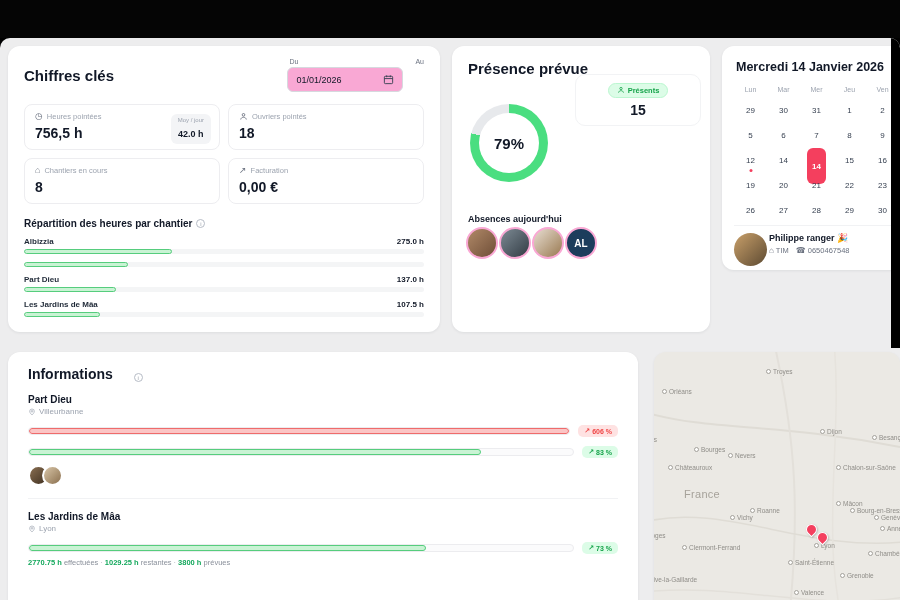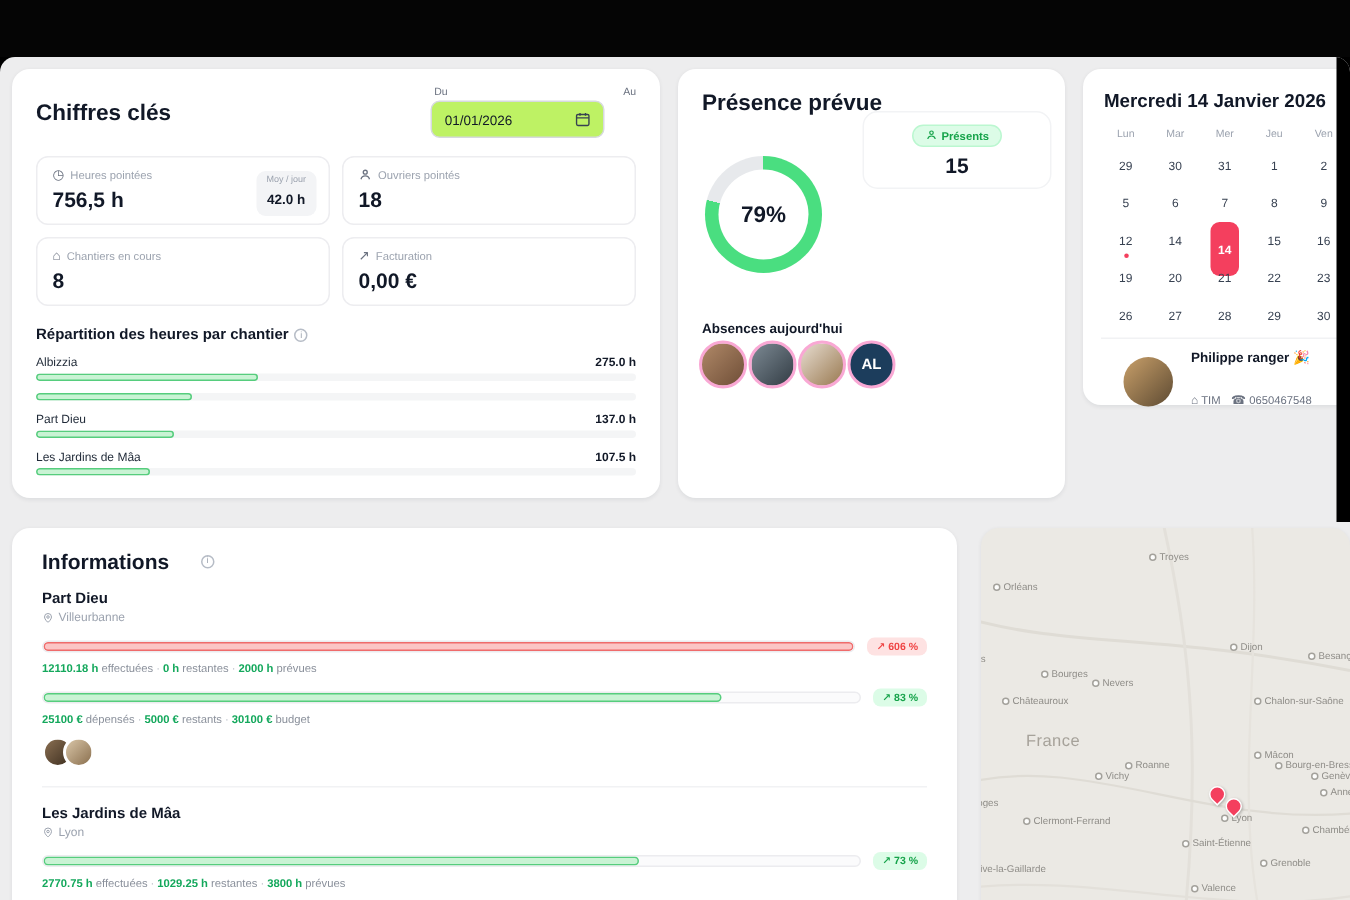--- a/index.html
+++ b/index.html
@@ -8,37 +8,37 @@
 .page{position:absolute;top:38px;left:0;width:900px;height:562px;background:#ededee;border-radius:10px 10px 0 0;overflow:hidden}
 .black-strip{position:absolute;top:0;right:0;width:9px;height:310px;background:#000;z-index:60}
 .card{position:absolute;background:#fff;border-radius:12px;box-shadow:0 1px 3px rgba(16,24,40,.07)}
 
 .card-chiffres{left:8px;top:8px;width:432px;height:286px;padding:12px 16px}
 .ch-head{display:flex;justify-content:space-between;align-items:center}
 .ch-title{font-size:15px;font-weight:700}
 .dates{display:flex;gap:10px}
 .date-wrap{display:flex;flex-direction:column;gap:2px}
 .date-label{font-size:7px;color:#6b7280;padding-left:2px}
-.date-field{width:116px;height:25px;border:1px solid #d6d9de;border-radius:6px;display:flex;align-items:center;padding:0 8px;gap:6px;background:#bef264;cursor:pointer}
+.date-field{width:116px;height:25px;border:1px solid #d6d9de;border-radius:6px;display:flex;align-items:center;padding:0 8px;gap:6px;background:#f9a8d4;cursor:pointer}
 .date-value{flex:1;font-size:9px;color:#111827}
 .cal-ic{width:11px;height:11px;color:#374151}
 .stat-grid{display:grid;grid-template-columns:1fr 1fr;gap:8px;margin-top:12px}
 .stat-box{position:relative;border:1px solid #ededf0;border-radius:8px;padding:7px 10px;height:46px}
 .stat-top{display:flex;align-items:center;gap:4px;font-size:7.5px;color:#9ca3af}
 .stat-ic{font-size:9px;line-height:1;color:#6b7280}
 .stat-value{font-size:14px;font-weight:700;margin-top:4px}
 .mini-badge{position:absolute;right:8px;top:9px;background:#f3f4f6;border-radius:6px;padding:3px 7px;text-align:center}
 .mb-label{font-size:6px;color:#9ca3af;display:block}
 .mb-value{font-size:9px;font-weight:700}
 .rep-head{display:flex;align-items:center;gap:4px;margin-top:14px}
 .rep-title{font-size:10px;font-weight:700}
 .info-ic{width:9px;height:9px;border:1px solid #b6bcc6;border-radius:50%;color:#9aa1ac;font-size:6px;display:inline-flex;align-items:center;justify-content:center;font-style:normal;flex:0 0 auto}
 .rep-item{margin-top:8px}
 .rep-row{display:flex;justify-content:space-between}
-.rep-name{font-size:8px;font-weight:400;color:#1f2937}
+.rep-name{font-size:8px;font-weight:700;color:#1f2937}
 .rep-hours{font-size:8px;font-weight:700}
 .rep-bar{height:5px;background:#f4f5f6;border-radius:3px;margin-top:3px;overflow:hidden}
 .rep-fill{height:100%;background:#c9f3d4;border:1px solid #56cd7d;border-radius:3px}
 
 .card-presence{left:452px;top:8px;width:258px;height:286px}
 .pr-title{position:absolute;left:16px;top:14px;font-size:15px;font-weight:700}
 .donut{position:absolute;left:18px;top:58px;width:78px;height:78px;border-radius:50%;background:conic-gradient(#4ade80 0 var(--p,79%),#e7e9ec var(--p,79%) 100%);display:grid;place-items:center}
 .donut-hole{width:60px;height:60px;border-radius:50%;background:#fff;display:grid;place-items:center;font-size:15px;font-weight:700}
 .tile{position:absolute;left:123px;width:126px;height:52px;border:1px solid #f2f3f5;border-radius:10px;display:flex;flex-direction:column;align-items:center;justify-content:center;gap:4px}
 .tile-presents{top:28px}.tile-absents{top:104px}
@@ -56,28 +56,28 @@
 
 .card-calendar{left:722px;top:8px;width:252px;height:224px}
 .cal-title{position:absolute;left:14px;top:14px;font-size:12.5px;font-weight:700;white-space:nowrap}
 .weekdays{position:absolute;left:12px;top:40px;display:grid;grid-template-columns:repeat(5,33px)}
 .wd{font-size:7px;color:#9ca3af;text-align:center}
 .weeks{position:absolute;left:12px;top:52px;display:grid;grid-template-columns:repeat(5,33px);grid-auto-rows:25px}
 .day{display:grid;place-items:center;font-size:8px;color:#374151;position:relative;cursor:pointer}
 .day-sel{width:19px;height:36px;background:#f43f5e;border-radius:6px;color:#fff;display:grid;place-items:center;font-weight:700}
 .day-dot{position:absolute;bottom:1px;left:50%;transform:translateX(-50%);width:3px;height:3px;border-radius:50%;background:#f43f5e}
 .cal-div{position:absolute;left:12px;right:12px;top:179px;border-top:1px solid #f1f2f4}
-.contact{position:absolute;left:27px;top:187px;display:flex;gap:12px;align-items:flex-end;cursor:pointer}
+.contact{position:absolute;left:12px;top:187px;display:flex;gap:2px;align-items:flex-start;cursor:pointer}
 .contact-av{width:33px;height:33px;border-radius:50%;background:linear-gradient(135deg,#c9a06a,#5d4a32);flex:0 0 auto}
 .contact-name{font-size:9px;font-weight:700;white-space:nowrap}
-.contact-meta{font-size:7.5px;color:#6b7280;margin-top:19px;display:flex;gap:7px;align-items:center;white-space:nowrap}
+.contact-meta{font-size:7.5px;color:#6b7280;margin-top:3px;display:flex;gap:7px;align-items:center;white-space:nowrap}
 .meta-ic{font-size:8px;color:#6b7280}
 
 .card-info{left:8px;top:314px;width:630px;height:310px;padding:14px 20px}
-.info-head{display:flex;align-items:center;gap:21px}
+.info-head{display:flex;align-items:flex-end;gap:21px}
 .info-title{font-size:14px;font-weight:700}
 .proj{margin-top:12px}
 .proj-name{font-size:10px;font-weight:700}
 .proj-loc{display:flex;align-items:center;gap:3px;font-size:8px;color:#9ca3af;margin-top:2px}
 .bar-row{display:flex;align-items:center;gap:8px;margin-top:9px}
 .track{flex:1;height:8px;background:#fbfbfc;border:1px solid #ececef;border-radius:4px;overflow:hidden}
 .fill{height:100%;border-radius:4px}
 .fill-red{background:#fbc5c5;border:1px solid #ef6b6b}
 .fill-green{background:#c9f3d4;border:1px solid #56cd7d}
 .pct-badge{display:inline-flex;align-items:center;gap:2px;font-size:7px;font-weight:700;padding:2px 6px;border-radius:5px;flex:0 0 auto}
@@ -300,34 +300,28 @@
       </div>
       <div class="bar-row">
         <div class="track">
             <div class="fill fill-red" style="width: 100%;"></div>
           </div>
         <span class="pct-badge pb-red">
             <span>↗</span>
             <span>606 %</span>
           </span>
       </div>
-      <div class="stat-line">
-        <b>12110.18 h</b> <span>effectuées</span><span class="sep">·</span><b>0 h</b> <span>restantes</span><span class="sep">·</span><b>2000 h</b> <span>prévues</span>
-      </div>
       <div class="bar-row">
         <div class="track">
             <div class="fill fill-green" style="width: 83%;"></div>
           </div>
         <span class="pct-badge pb-green">
             <span>↗</span>
             <span>83 %</span>
           </span>
-      </div>
-      <div class="stat-line">
-        <b>25100 €</b> <span>dépensés</span><span class="sep">·</span><b>5000 €</b> <span>restants</span><span class="sep">·</span><b>30100 €</b> <span>budget</span>
       </div>
       <div class="mini-avs">
         <div class="mini-av mav-1"></div>
         <div class="mini-av mav-2"></div>
       </div>
     </div>
 
     <div class="info-div"></div>
 
     <div class="proj">

